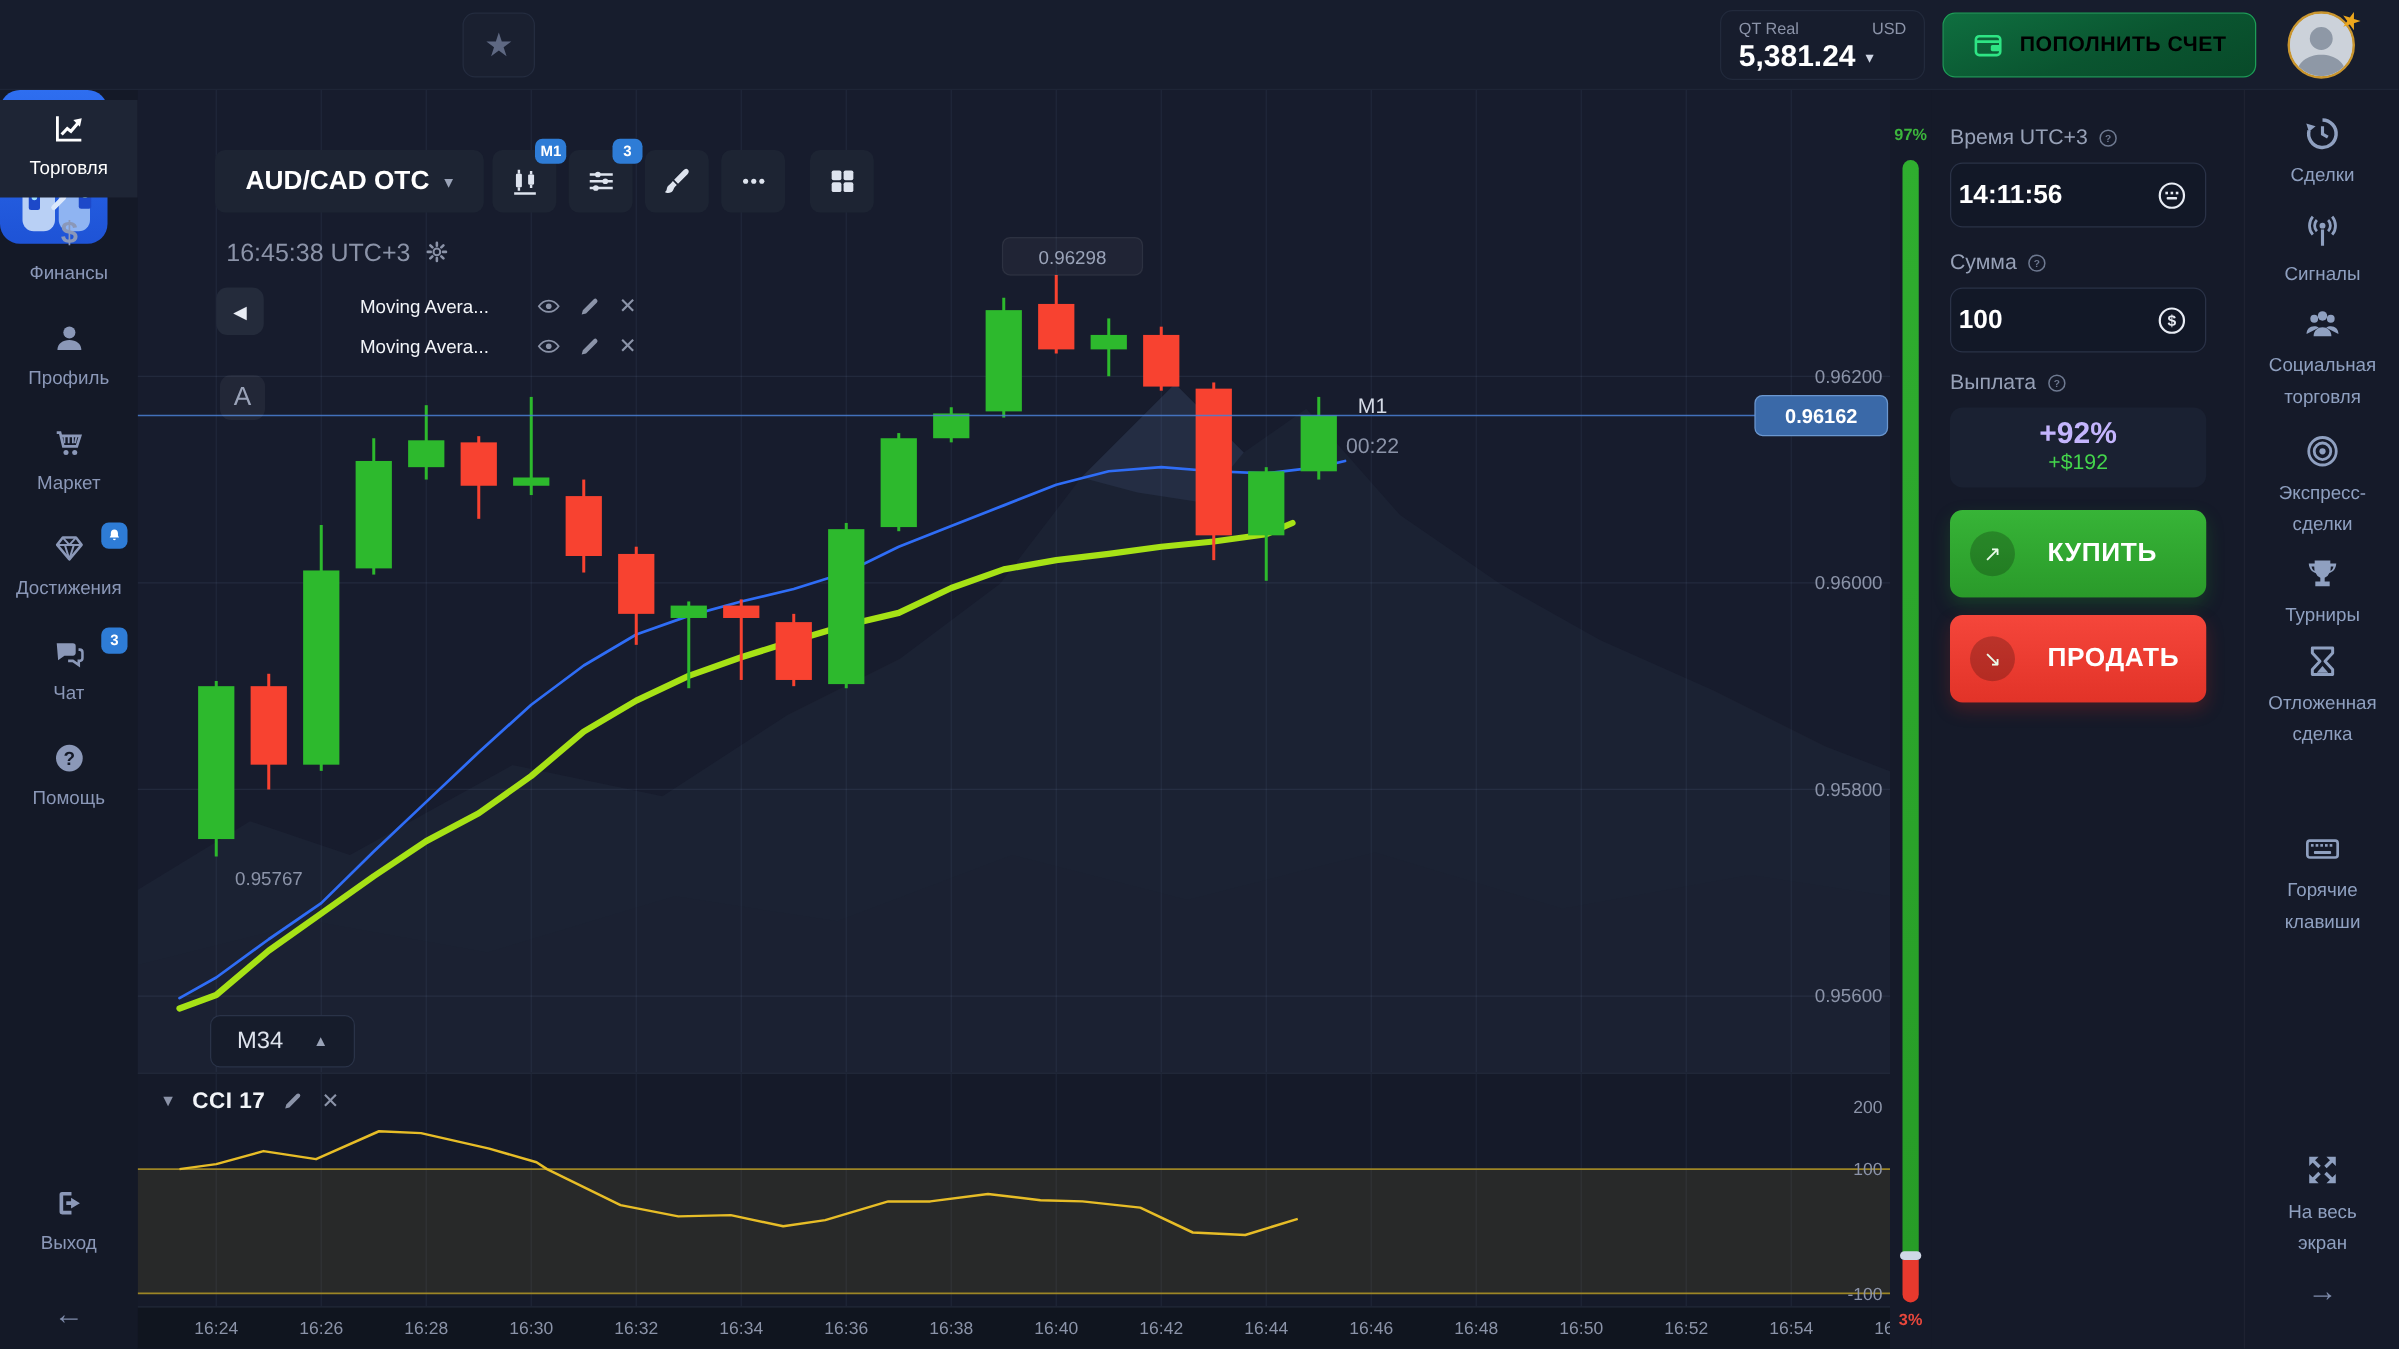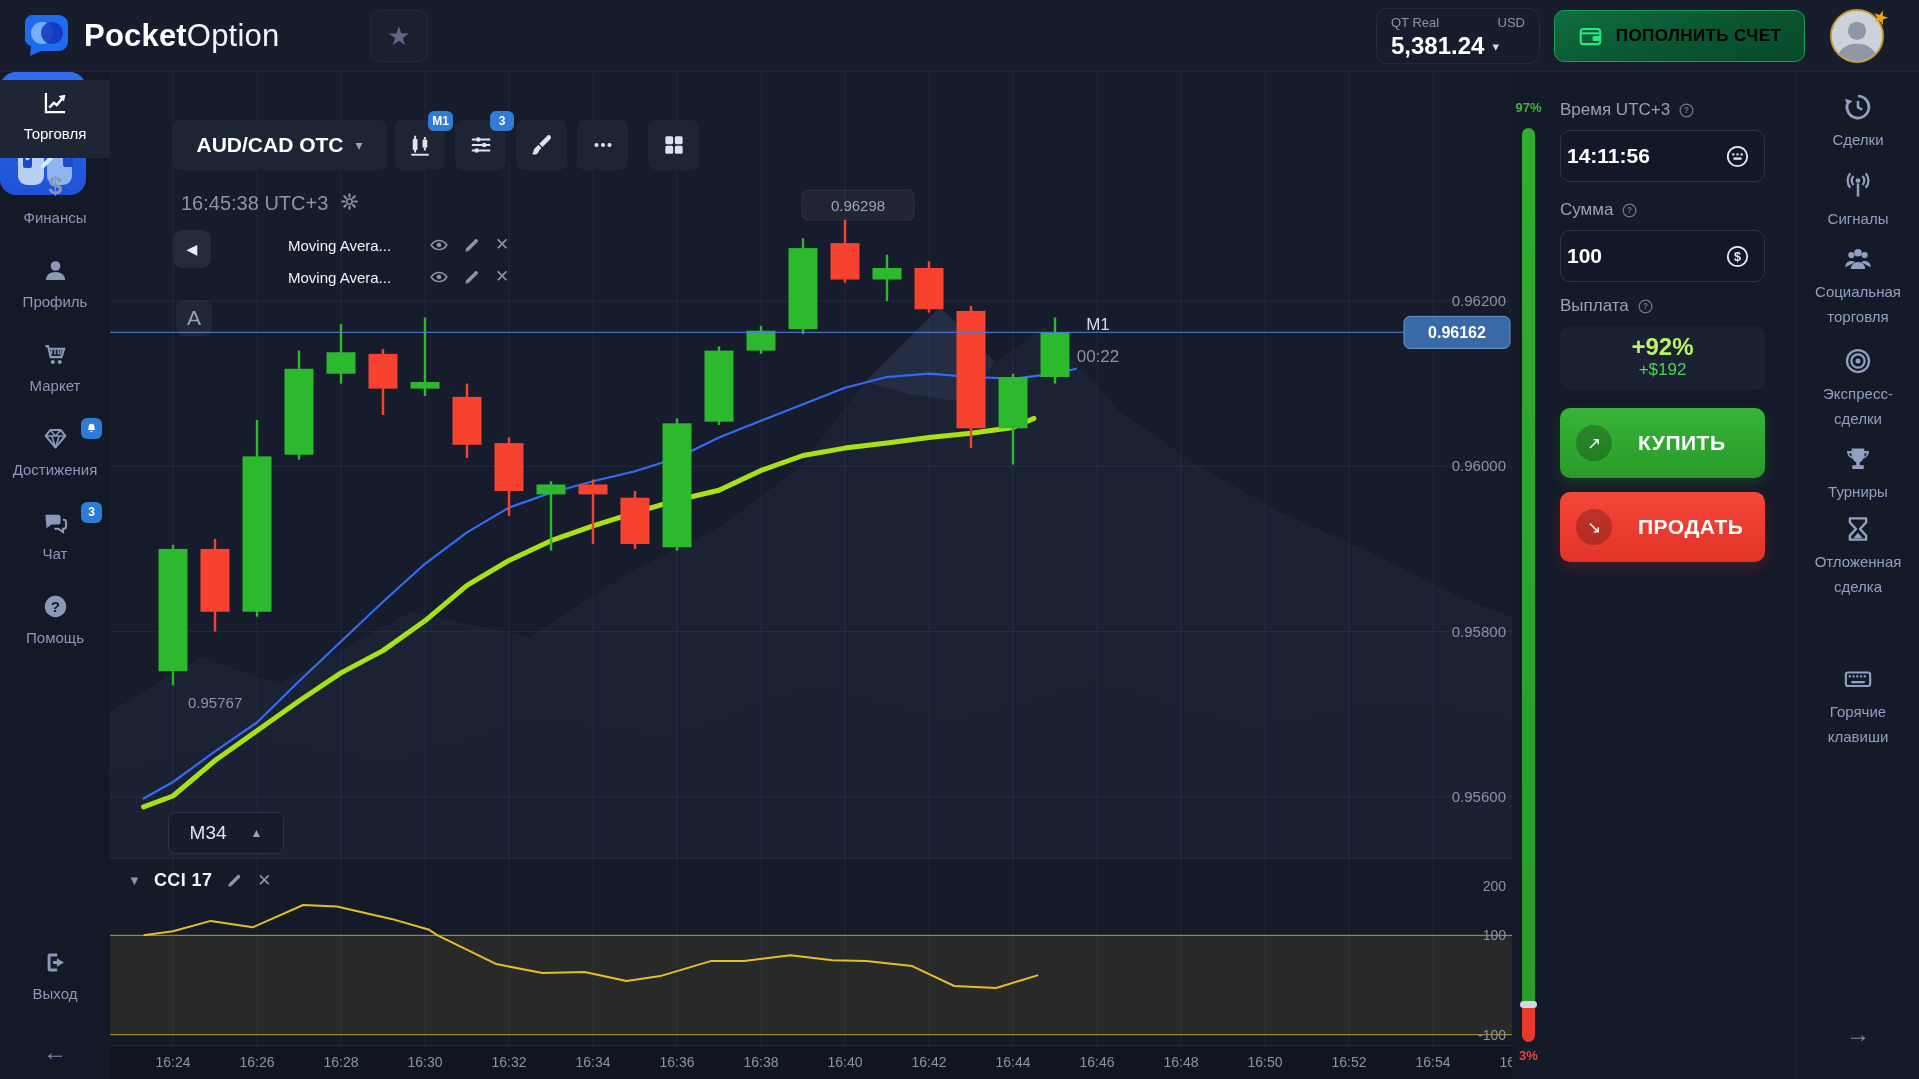--- a/index.html
+++ b/index.html
@@ -83,51 +83,41 @@
   #sent-down-lbl { position:absolute; left:0; top:976px; width:33px; text-align:center; font-size:13px; font-weight:bold; color:#e8473c; }
 
   
   #trade-panel { left:1545px; top:72px; width:250px; height:1007px; z-index:2; }
   .tp-label { position:absolute; left:15px; font-size:17px; color:#97a1b7; display:flex; align-items:center; gap:8px; }
   .tp-label .icon { width:17px; height:17px; color:#6e7archéologie990; color:#6e7990; }
   .tp-input { position:absolute; left:15px; width:205px; height:52px; background:#121827; border:1px solid #2a3247; border-radius:10px; display:flex; align-items:center; padding:0 14px 0 6px; cursor:text; }
   .tp-input .val { font-size:21px; font-weight:bold; flex:1; }
   .tp-input .icon { width:25px; height:25px; color:#e8ecf4; cursor:pointer; }
   #payout-box { position:absolute; left:15px; top:254px; width:205px; height:64px; background:#1a2132; border-radius:10px; text-align:center; padding-top:8px; }
-  #payout-box .pp { font-size:24px; font-weight:bold; color:#bef264; line-height:26px; }
+  #payout-box .pp { font-size:24px; font-weight:bold; color:#c4b5fd; line-height:26px; }
   #payout-box .pa { font-size:17px; color:#44d64c; }
   .trade-btn { position:absolute; left:15px; width:205px; height:70px; border-radius:10px; display:flex; align-items:center; padding:0 0 0 16px; gap:26px; cursor:pointer; border:none; }
   #buy-btn { top:336px; background:linear-gradient(180deg,#37b437,#2a9a2a); box-shadow:0 6px 14px rgba(30,150,40,.25); }
   #sell-btn { top:420px; background:linear-gradient(180deg,#f5463b,#e23328); box-shadow:0 6px 14px rgba(200,40,30,.25); }
   .trade-btn .circ { width:36px; height:36px; border-radius:50%; background:rgba(0,0,0,.22); display:flex; align-items:center; justify-content:center; font-size:17px; color:#eafbea; }
   .trade-btn .lbl { font-size:21px; font-weight:bold; letter-spacing:.5px; color:#fff; }
 
   
   #sidebar-right { left:1795px; top:72px; width:124px; height:1007px; border-left:1px solid rgba(255,255,255,.04); z-index:3; }
   .rnav-item { position:absolute; left:0; width:124px; text-align:center; color:#8fa0c0; cursor:pointer; }
   .rnav-item .icon { width:30px; height:30px; }
   .rnav-item .lbl { display:block; font-size:15px; line-height:22px; margin-top:3px; }
   #collapse-right { position:absolute; left:0; top:948px; width:124px; text-align:center; color:#7e8baa; font-size:24px; cursor:pointer; }
 
   text { font-family:"Liberation Sans","DejaVu Sans",sans-serif; }
 </style>
 </head>
 <body>
 
 <header id="header" class="abs">
-  <div id="logo" class="abs">
-    <span class="logo-badge icon">
-      <svg viewBox="0 0 47 45">
-        <path d="M6 2 h28 a9 9 0 0 1 9 9 v18 a9 9 0 0 1 -9 9 H16 L5 43 6 33 A9 9 0 0 1 0 28 V11 A9 9 0 0 1 6 2 Z" fill="#1f6bf0"></path>
-        <circle cx="17" cy="20" r="11" fill="#7eb3ff" opacity="0.95"></circle>
-        <circle cx="27" cy="20" r="11" fill="#1434b8" opacity="0.85"></circle>
-      </svg>
-    </span>
-    <span class="logo-text"><span class="lt-bold">Pocket</span><span class="lt-light">Option</span></span>
-  </div>
   <div id="star-btn" class="abs">
       <span>★</span>
     </div>
   <div id="balance-block" class="abs">
     <div class="bal-row1">
       <span>QT Real</span>
       <span>USD</span>
     </div>
     <div class="bal-row2">
       <span>5,381.24</span>
@@ -593,13 +583,19 @@
           <rect x="2.3" y="6.8" width="19.4" height="10.8" rx="1.6" fill="none" stroke="currentColor" stroke-width="1.7"></rect>
           <g fill="currentColor">
             <rect x="4.6" y="9" width="1.7" height="1.7"></rect>
             <rect x="7.6" y="9" width="1.7" height="1.7"></rect>
             <rect x="10.6" y="9" width="1.7" height="1.7"></rect>
             <rect x="13.6" y="9" width="1.7" height="1.7"></rect>
             <rect x="16.6" y="9" width="1.7" height="1.7"></rect>
             <rect x="6.5" y="13.5" width="11" height="1.8" rx="0.5"></rect>
           </g>
         </svg></span><span class="lbl">Горячие</span><span class="lbl">клавиши</span></div>
+    <div class="rnav-item" style="top: 849px;"><span class="icon"><svg viewBox="0 0 24 24">
+          <g fill="currentColor">
+            <path d="M3.5 3.5h6l-6 6zM20.5 3.5v6l-6-6zM3.5 20.5v-6l6 6zM20.5 20.5h-6l6-6z"></path>
+          </g>
+          <path d="M5.5 5.5l4.6 4.6M18.5 5.5l-4.6 4.6M5.5 18.5l4.6-4.6M18.5 18.5l-4.6-4.6" stroke="currentColor" stroke-width="2.2"></path>
+        </svg></span><span class="lbl">На весь</span><span class="lbl">экран</span></div>
   </aside>
 
 </body></html>

